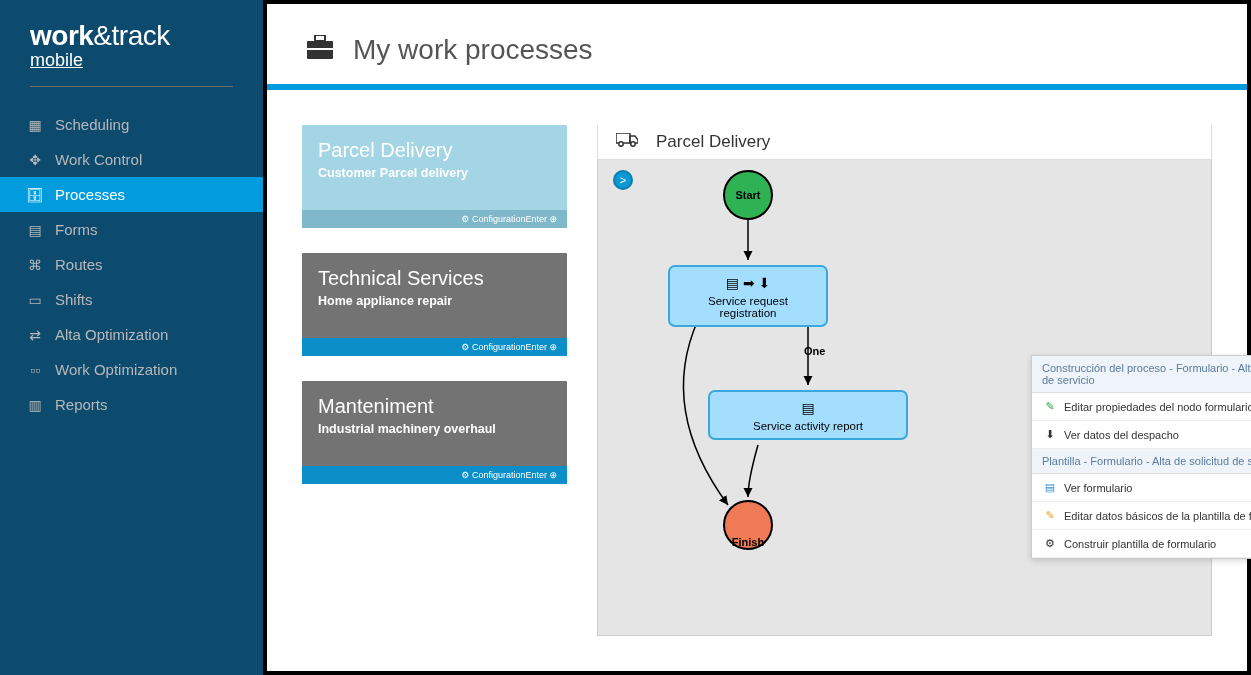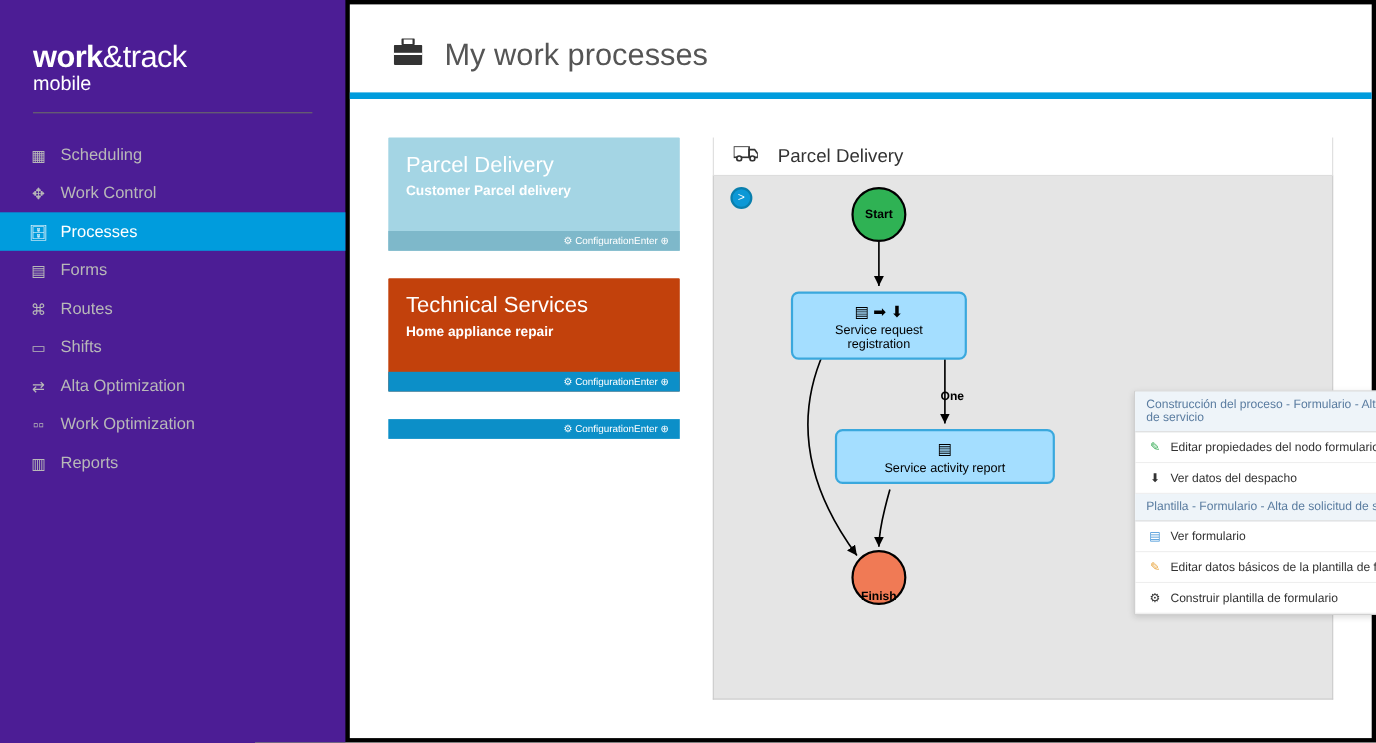--- a/index.html
+++ b/index.html
@@ -1,22 +1,22 @@
 <!DOCTYPE html>
 <html><head>
 <meta charset="utf-8">
 <style>
 * { margin: 0; padding: 0; box-sizing: border-box; font-family: Arial, Helvetica, sans-serif; }
 body { width: 1251px; height: 675px; display: flex; background: #000; overflow: hidden; }
 
-.sidebar { width: 314px; background: #4c1d95; color: #b8b8b8; padding: 36px 0; flex-shrink: 0; }
+.sidebar { width: 263px; background: #0c4a6e; color: #b8b8b8; padding: 20px 0; flex-shrink: 0; }
 .brand { padding: 0 30px 15px 30px; border-bottom: 1px solid #6a6a6a; margin: 0 30px 20px 30px; padding-left: 0; padding-right: 0; }
 .brand-main { font-size: 28px; font-weight: 300; color: #fff; letter-spacing: -0.5px; }
 .brand-main b { font-weight: 700; }
-.brand-sub { font-size: 18px; font-weight: 300; color: #fff; margin-top: -2px; }
+.brand-sub { font-size: 18px; font-weight: 300; color: #fff; margin-top: -2px; text-decoration: underline; }
 
 .nav { list-style: none; }
 .nav li { display: flex; align-items: center; padding: 9px 25px; cursor: pointer; font-size: 15px; }
 .nav li.active { background: #009cdd; color: #fff; }
 .nav li .nav-icon { width: 20px; text-align: center; margin-right: 10px; font-size: 14px; }
 
 .main { flex: 1; background: #fff; margin: 4px; display: flex; flex-direction: column; }
 .page-header { display: flex; align-items: center; padding: 30px 24px 18px 40px; border-bottom: 6px solid #009cdd; }
 .page-header .hdr-icon { font-size: 24px; color: #333; margin-right: 20px; }
 .page-title { font-size: 28px; font-weight: 300; color: #555; }
@@ -24,21 +24,21 @@
 .content { flex: 1; display: flex; padding: 35px; gap: 30px; }
 
 .cards { width: 265px; display: flex; flex-direction: column; gap: 25px; }
 .card { border-radius: 1px; color: #fff; position: relative; cursor: pointer; }
 .card-body { padding: 14px 16px 30px 16px; }
 .card-title { font-size: 20px; font-weight: 400; margin-bottom: 4px; }
 .card-sub { font-size: 12.5px; font-weight: 700; }
 .card-footer { display: flex; justify-content: flex-end; padding: 4px 10px; font-size: 9px; }
 .card.sel { background: #a4d5e4; }
 .card.sel .card-footer { background: #7eb8ca; }
-.card.blue { background: #c2410c; }
+.card.blue { background: #737373; }
 .card.blue .card-footer { background: #0c8fc8; }
 
 .viz { flex: 1; display: flex; flex-direction: column; }
 .viz-header { background: #009cdd; color: #fff; padding: 8px 18px; display: flex; align-items: center; font-size: 18px; font-style: italic; font-weight: 500; }
 .viz-header .viz-icon { margin-right: 18px; font-style: normal; }
 .viz-sub { background: #fff; padding: 7px 18px; display: flex; align-items: center; font-size: 17px; color: #333; border: 1px solid #ddd; border-top: none; }
 .viz-sub .viz-sub-icon { margin-right: 18px; }
 .canvas { flex: 1; background: #e5e5e5; border: 1px solid #ccc; border-top: none; position: relative; overflow: visible; }
 
 .toggle-btn { position: absolute; top: 10px; left: 15px; width: 20px; height: 20px; border-radius: 50%; background: #0c98d6; color: #fff; display: flex; align-items: center; justify-content: center; font-size: 11px; border: 2px solid #0a7fad; cursor: pointer; }
@@ -141,20 +141,24 @@
           <div class="card-body">
             <div class="card-title">Technical Services</div>
             <div class="card-sub">Home appliance repair</div>
           </div>
           <div class="card-footer">
             <span>⚙ Configuration</span>
             <span>Enter ⊕</span>
           </div>
         </div>
         <div class="card blue">
+          <div class="card-body">
+            <div class="card-title">Manteniment</div>
+            <div class="card-sub">Industrial machinery overhaul</div>
+          </div>
           <div class="card-footer">
             <span>⚙ Configuration</span>
             <span>Enter ⊕</span>
           </div>
         </div>
       </div>
 
     <div class="viz">
       <div class="viz-sub">
         <span class="viz-sub-icon">
@@ -175,21 +179,21 @@
               <marker id="arr" markerWidth="8" markerHeight="8" refX="6" refY="3" orient="auto">
                 <path d="M0,0 L6,3 L0,6 z" fill="#000"></path>
               </marker>
             </defs>
           <line x1="150" y1="60" x2="150" y2="100" stroke="#000" stroke-width="1.5" marker-end="url(#arr)"></line>
           <path d="M100 160 Q60 250 130 345" stroke="#000" stroke-width="1.5" fill="none" marker-end="url(#arr)"></path>
           <line x1="210" y1="160" x2="210" y2="225" stroke="#000" stroke-width="1.5" marker-end="url(#arr)"></line>
           <path d="M160 285 Q150 320 150 337" stroke="#000" stroke-width="1.5" fill="none" marker-end="url(#arr)"></path>
         </svg>
 
-        <div class="edge-label" style="left:206px; top:195px;">One</div>
+        <div class="edge-label" style="left:206px; top:185px;">One</div>
 
         <div class="node circle start">
             <span>Start</span>
           </div>
         <div class="node box srq">
           <div class="box-icons">▤ ➡ ⬇</div>
           <div>Service request registration</div>
         </div>
         <div class="node box sar">
           <div class="box-icons">▤</div>

